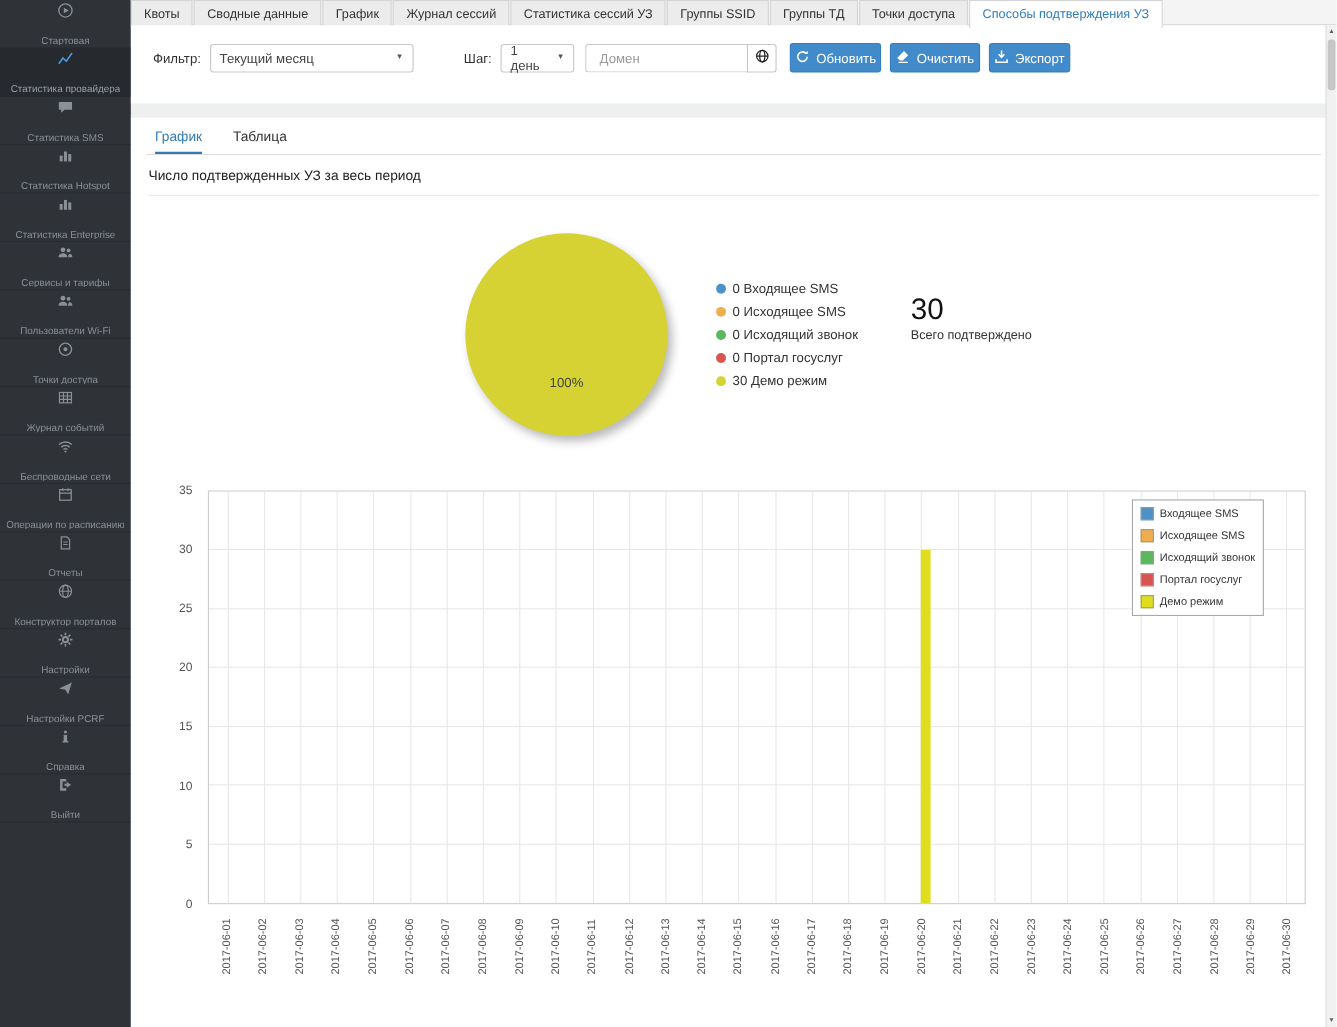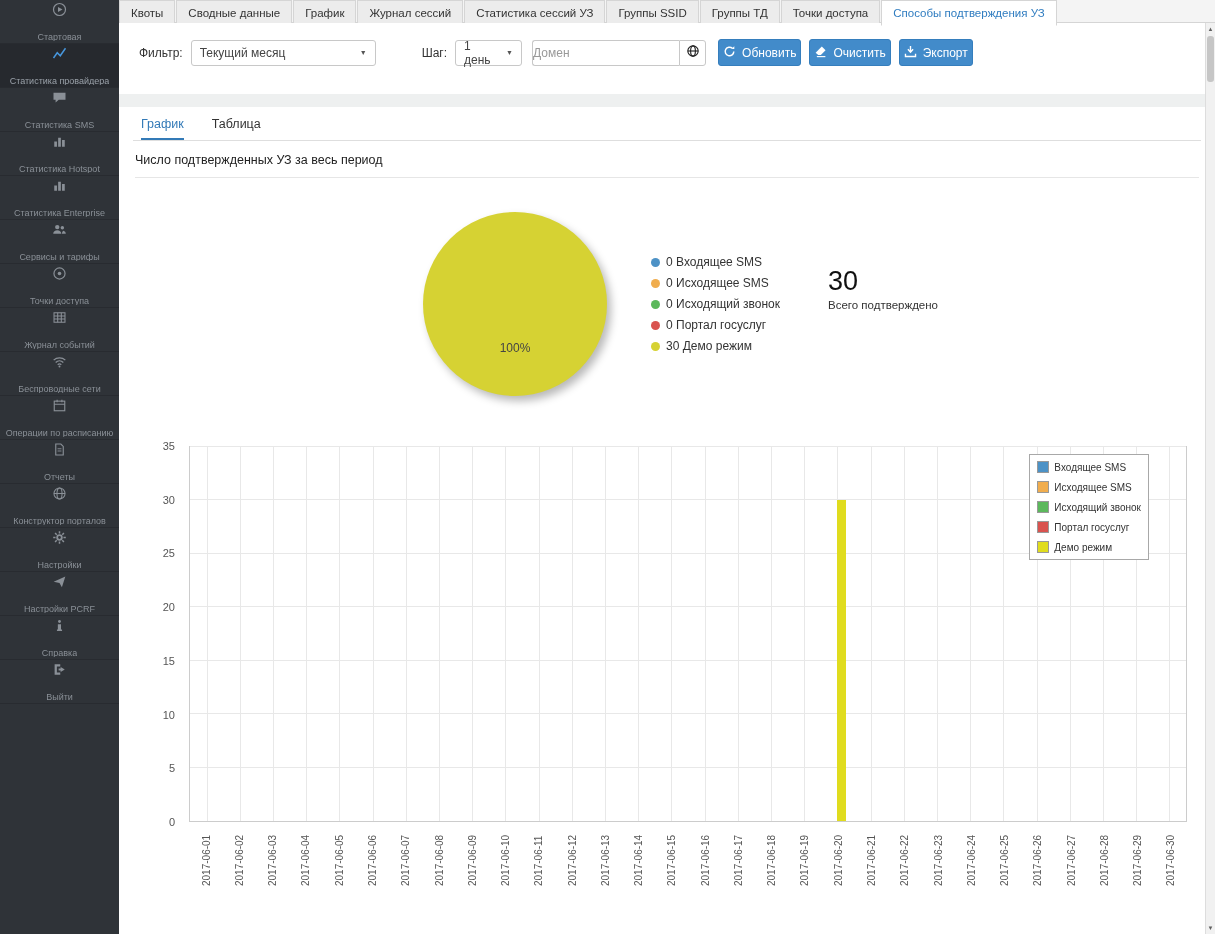--- a/index.html
+++ b/index.html
@@ -29,21 +29,21 @@
 
 .filter-panel { background:#fff; padding:16px 20px 28px; }
 .filter-row { display:flex; align-items:center; color:#333; }
 .flabel { margin-right:8px; }
 .select { height:26px; border:1px solid #c8c8c8; border-radius:3px; background:#fff; display:inline-flex;
           align-items:center; justify-content:space-between; padding:0 8px; color:#444; cursor:pointer; }
 .select-filter { width:185px; margin-right:46px; }
 .select-step { width:67px; margin-right:10px; }
 .select .arrow { font-size:7px; color:#555; margin-left:8px; }
 .domain-input { width:147px; height:26px; border:1px solid #c8c8c8; border-right:none; border-radius:3px 0 0 3px;
-                padding:0 0; font-size:12px; color:#0f766e; outline:none; }
+                padding:0 12px; font-size:12px; color:#0f766e; outline:none; }
 .domain-input::placeholder { color:#999; }
 .globe-btn { width:27px; height:26px; border:1px solid #c8c8c8; border-radius:0 3px 3px 0; background:#fff;
              display:flex; align-items:center; justify-content:center; color:#222; cursor:pointer; padding:0; }
 .globe-btn svg { width:14px; height:14px; }
 .btn { height:27px; padding:0 4px; background:#428bca; border:1px solid #357ebd; border-radius:3px; color:#fff;
        font-size:12px; display:inline-flex; align-items:center; gap:6px; cursor:pointer; }
 .btn svg { width:13px; height:13px; }
 .btn-refresh { margin-left:12px; }
 .btn + .btn { margin-left:8px; }
 
@@ -141,20 +141,31 @@
     <div class="side-item">
       <span class="side-icon">
           <svg viewBox="0 0 20 20" fill="currentColor">
             <circle cx="7" cy="6.8" r="2.9"></circle>
             <circle cx="13.8" cy="7.6" r="2.3"></circle>
             <path d="M1.6 15.8c0-3 2.4-4.8 5.4-4.8s5.4 1.8 5.4 4.8z"></path>
             <path d="M13.2 15.8c0-2 .8-3.6 2-4.3 1.8.4 3.2 2.1 3.2 4.3z"></path>
           </svg>
         </span>
       <span class="side-label">Сервисы и тарифы</span>
+    </div>
+    <div class="side-item">
+      <span class="side-icon">
+          <svg viewBox="0 0 20 20" fill="currentColor">
+            <circle cx="7" cy="6.8" r="2.9"></circle>
+            <circle cx="13.8" cy="7.6" r="2.3"></circle>
+            <path d="M1.6 15.8c0-3 2.4-4.8 5.4-4.8s5.4 1.8 5.4 4.8z"></path>
+            <path d="M13.2 15.8c0-2 .8-3.6 2-4.3 1.8.4 3.2 2.1 3.2 4.3z"></path>
+          </svg>
+        </span>
+      <span class="side-label">Пользователи Wi-Fi</span>
     </div>
     <div class="side-item">
       <span class="side-icon">
           <svg viewBox="0 0 20 20" fill="none" stroke="currentColor">
             <circle cx="10" cy="10" r="7.4" stroke-width="1.6"></circle>
             <circle cx="10" cy="10" r="2.4" fill="currentColor" stroke="none"></circle>
           </svg>
         </span>
       <span class="side-label">Точки доступа</span>
     </div>

